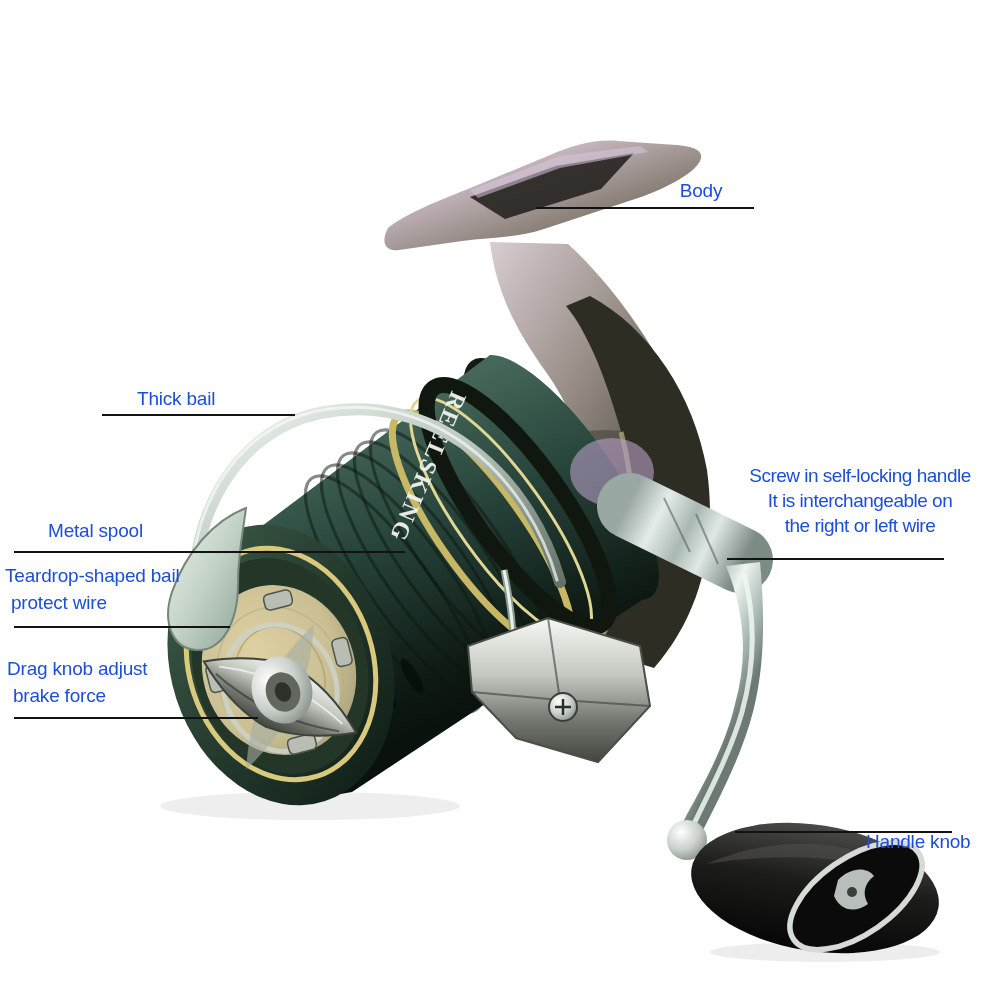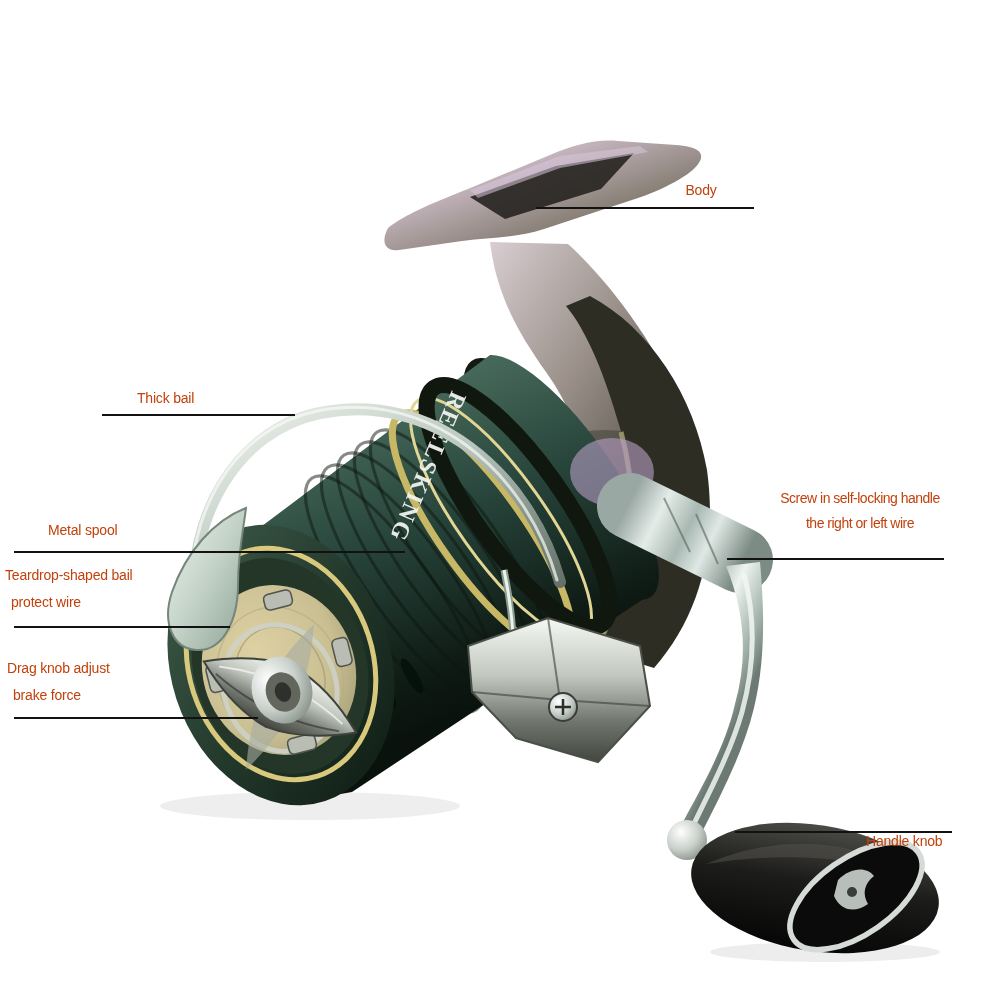--- a/index.html
+++ b/index.html
@@ -1,19 +1,19 @@
 <!DOCTYPE html>
 <html><head>
 <meta charset="utf-8">
 <style>
   html,body{margin:0;padding:0;background:#fff;}
   #stage{position:relative;width:1000px;height:1000px;background:#ffffff;overflow:hidden;
          font-family:"Liberation Sans",sans-serif;}
   #reel-svg{position:absolute;left:0;top:0;width:1000px;height:1000px;}
-  .label{position:absolute;color:#c2410c;font-size:14px;line-height:25px;
+  .label{position:absolute;color:#1d4ed8;font-size:19px;line-height:25px;
          letter-spacing:-0.2px;white-space:nowrap;}
   .label .l2{padding-left:6px;}
   .multi{line-height:27px;}
   .center{text-align:center;}
   .leader{position:absolute;height:2px;background:#121212;}
 </style>
 </head>
 <body>
 
 <div id="stage">
@@ -205,20 +205,21 @@
   <div class="label multi" style="left:7px;top:655px;">
     <div>Drag knob adjust</div>
     <div class="l2">brake force</div>
   </div>
 
   <div class="label multi" style="left:5px;top:562px;">
     <div>Teardrop-shaped bail</div>
     <div class="l2">protect wire</div>
   </div>
 
-  <div class="label center" style="left:725px;top:463px;width:270px;letter-spacing:-0.5px;margin-top:23px;">
+  <div class="label center" style="left:725px;top:463px;width:270px;letter-spacing:-0.5px;">
     <div>Screw in self-locking handle</div>
+    <div>It is  interchangeable on</div>
     <div>the right or left wire</div>
   </div>
 
   <div class="label" style="left:866px;top:829px;">Handle knob</div>
 
 </div>
 
 </body></html>

